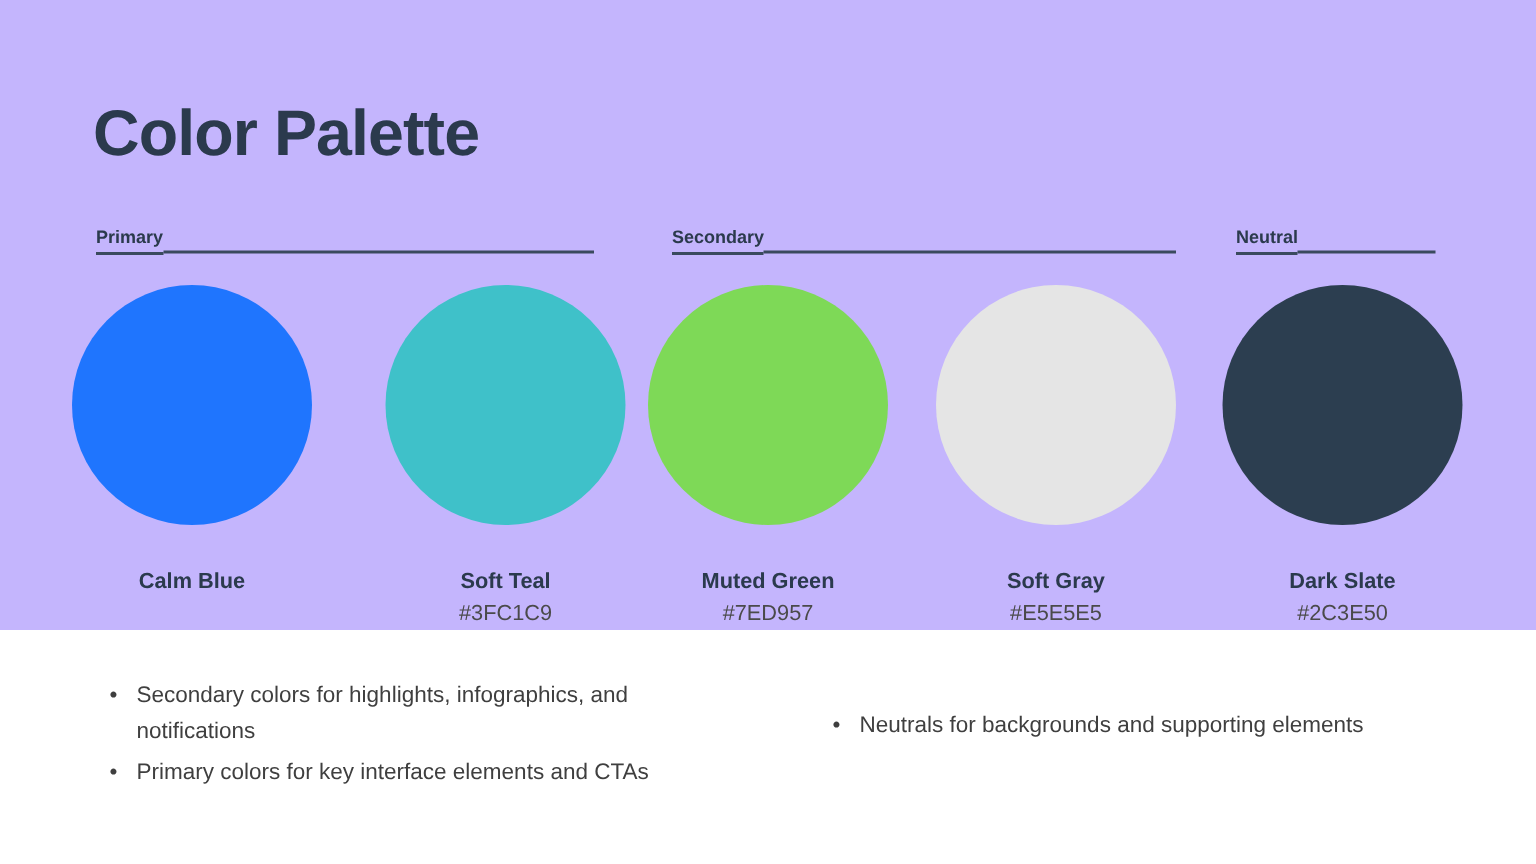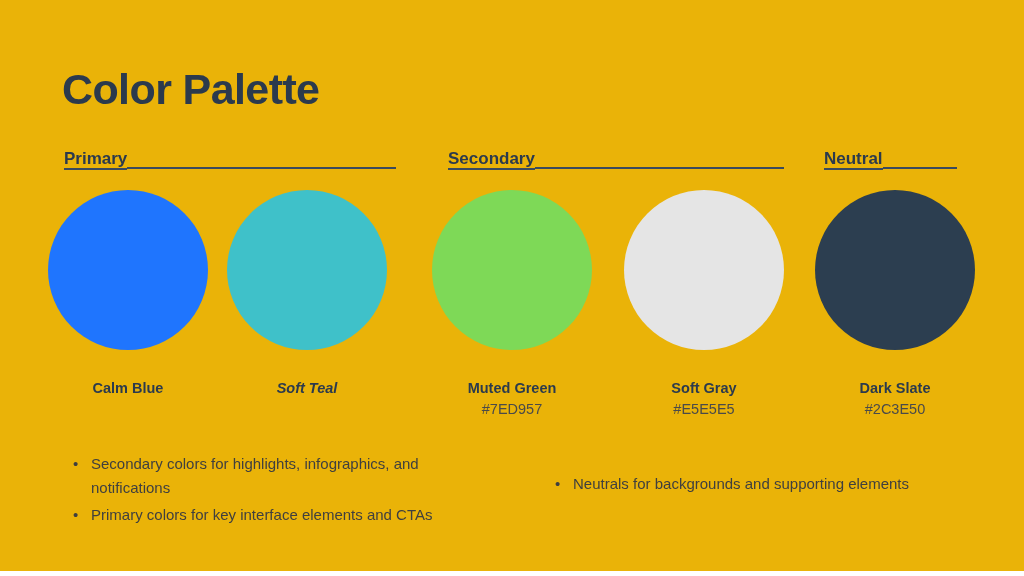--- a/index.html
+++ b/index.html
@@ -9,22 +9,22 @@
   body {
     width: 1024px;
     height: 576px;
     background: #ffffff;
     font-family: "Liberation Sans", sans-serif;
     overflow: hidden;
   }
   .slide {
     position: relative;
     width: 1024px;
-    height: 571px;
-    background: #eab308;
+    height: 420px;
+    background: #c4b5fd;
   }
 
   
   .page-title {
     position: absolute;
     left: 62px;
     top: 68px;
     font-size: 43px;
     font-weight: bold;
     letter-spacing: -0.6px;
@@ -34,21 +34,21 @@
 
   
   .section-header {
     position: absolute;
     top: 148px;
     height: 22px;
     display: flex;
     align-items: flex-end;
   }
   .section-header .label {
-    font-size: 17px;
+    font-size: 12px;
     font-weight: bold;
     color: #2b3a4d;
     line-height: 17px;
     white-space: nowrap;
     padding-bottom: 1px;
   }
   .section-header .rule {
     flex: 1 1 auto;
     height: 0;
     border-bottom: 2px solid #3a4a5e;
@@ -84,21 +84,21 @@
     text-align: center;
   }
   .swatch .hex {
     margin-top: 3px;
     font-size: 14.5px;
     font-weight: normal;
     color: #4a4a4a;
     line-height: 18px;
   }
   #swatch-0 { left: 47px;  }
-  #swatch-1 { left: 226px; font-style: italic; }
+  #swatch-1 { left: 256px; }
   #swatch-2 { left: 431px; }
   #swatch-3 { left: 623px; }
   #swatch-4 { left: 814px; }
 
   
   .notes {
     position: absolute;
     top: 452px;
   }
   #notes-left  { left: 64px;  width: 430px; }
@@ -149,20 +149,21 @@
   </div>
 
   <div class="swatch" id="swatch-0">
     <div class="disc" style="background-color: rgb(31, 117, 254);"></div>
     <div class="name">Calm Blue</div>
   </div>
 
   <div class="swatch" id="swatch-1">
     <div class="disc" style="background-color: rgb(63, 193, 201);"></div>
     <div class="name">Soft Teal</div>
+    <div class="hex">#3FC1C9</div>
   </div>
 
   <div class="swatch" id="swatch-2">
     <div class="disc" style="background-color: rgb(126, 217, 87);"></div>
     <div class="name">Muted Green</div>
     <div class="hex">#7ED957</div>
   </div>
 
   <div class="swatch" id="swatch-3">
     <div class="disc" style="background-color: rgb(229, 229, 229);"></div>

